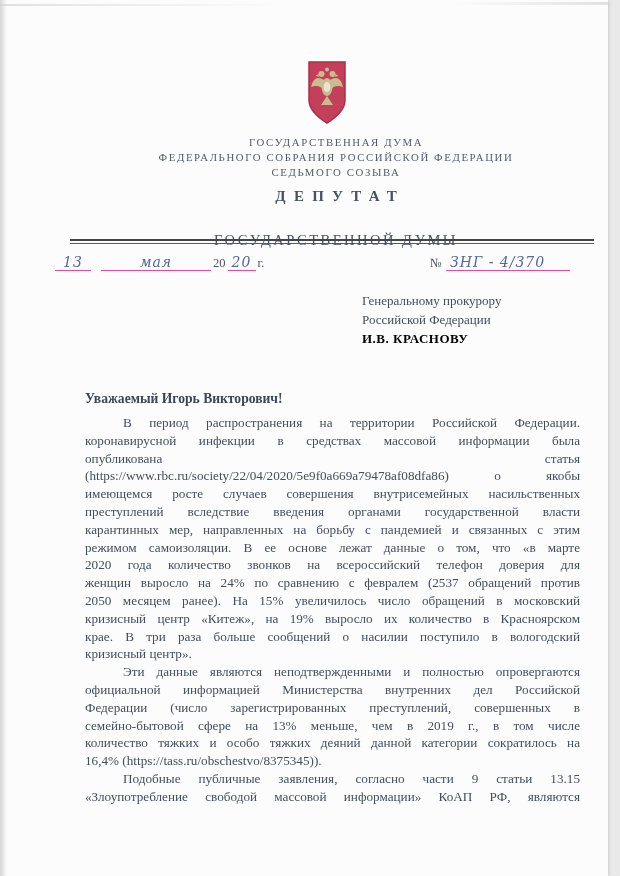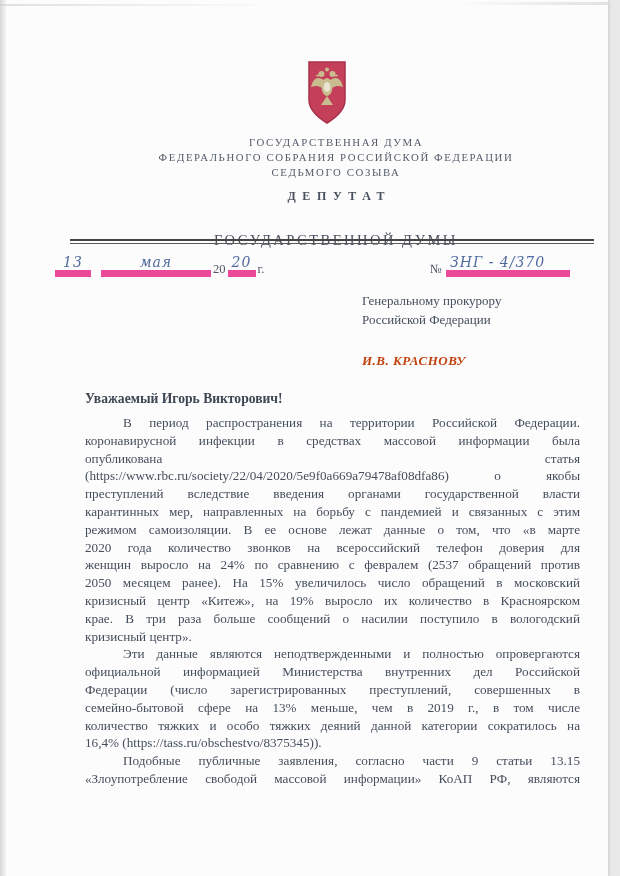--- a/index.html
+++ b/index.html
@@ -14,42 +14,42 @@
   .edge-top{position:absolute;left:0;top:4px;width:46%;height:2px;
     background:linear-gradient(to right,#c9c9c9,rgba(255,255,255,0));opacity:.55;border-radius:2px;}
   .edge-top2{position:absolute;right:0;top:2px;width:25%;height:3px;
     background:linear-gradient(to left,#c4c6c9,rgba(255,255,255,0));opacity:.5;}
 
   .emblem{position:absolute;left:307px;top:60px;width:40px;height:66px;}
 
   .org-lines{position:absolute;left:52px;top:135px;width:568px;text-align:center;
     font-size:10.8px;line-height:15px;letter-spacing:1.6px;color:#535c69;}
   .title-lines{position:absolute;left:52px;top:185px;width:568px;text-align:center;color:#4a5260;}
-  .title-main{font-size:12px;font-weight:bold;letter-spacing:.55em;text-indent:.55em;line-height:22px;}
+  .title-main{font-size:15px;font-weight:bold;letter-spacing:.55em;text-indent:.55em;line-height:22px;}
   .title-sub{font-size:14.5px;letter-spacing:2.5px;line-height:19px;margin-top:24px;}
 
   .rule{position:absolute;left:70px;top:239px;width:524px;height:2px;
     border-top:2px solid #454545;border-bottom:1px solid #5a5a5a;}
 
   .dateline{position:absolute;left:55px;top:254px;width:515px;display:flex;
     justify-content:space-between;align-items:flex-end;font-size:12.5px;color:#4d5664;}
   .dl-left,.dl-right{display:flex;align-items:flex-end;}
-  .u{display:inline-block;border-bottom:7px solid #ec4899;text-align:center;}
+  .u{display:inline-block;border-bottom:1px solid #ec4899;text-align:center;}
   .u-day{width:36px;}
   .u-month{width:110px;}
   .u-year{width:28px;}
   .u-num{width:120px;text-align:left;padding-left:4px;}
   .hand{font-family:"DejaVu Serif", serif;font-style:italic;font-size:14px;
     color:var(--ink,#4f6a9e);letter-spacing:1px;}
   .dl-left .printed{margin:0 2px;}
   .dl-left .gap{width:10px;}
   .dl-right .printed{margin-right:4px;}
 
   .addressee{position:absolute;left:362px;top:291px;font-size:13px;line-height:19px;color:#454e5c;}
-  .addressee-name{margin-top:22px;font-weight:bold;letter-spacing:.5px;color:#c2410c;font-style:italic;}
+  .addressee-name{margin-top:0;font-weight:bold;letter-spacing:.5px;color:#000000;}
 
   .salutation{position:absolute;left:85px;top:391px;width:495px;text-align:left;
     font-weight:bold;font-size:13.6px;color:#3e4654;}
 
   .letter-body{position:absolute;left:85px;top:414px;width:495px;
     font-size:13.2px;line-height:17.8px;color:#454e5c;}
   .bline{text-align:justify;text-align-last:justify;white-space:nowrap;}
   .bline.first{text-indent:38px;}
   .bline.last{text-align-last:left;white-space:normal;}
 </style>
@@ -111,20 +111,21 @@
     <div class="addressee-name">И.В. КРАСНОВУ</div>
   </div>
 
   <div class="salutation">Уважаемый Игорь Викторович!</div>
 
   <div class="letter-body">
       <div class="bline first">В период распространения на территории Российской Федерации.</div>
       <div class="bline">коронавирусной инфекции в средствах массовой информации была</div>
       <div class="bline">опубликована статья</div>
       <div class="bline">(https://www.rbc.ru/society/22/04/2020/5e9f0a669a79478af08dfa86) о якобы</div>
+      <div class="bline">имеющемся росте случаев совершения внутрисемейных насильственных</div>
       <div class="bline">преступлений вследствие введения органами государственной власти</div>
       <div class="bline">карантинных мер, направленных на борьбу с пандемией и связанных с этим</div>
       <div class="bline">режимом самоизоляции. В ее основе лежат данные о том, что «в марте</div>
       <div class="bline">2020 года количество звонков на всероссийский телефон доверия для</div>
       <div class="bline">женщин выросло на 24% по сравнению с февралем (2537 обращений против</div>
       <div class="bline">2050 месяцем ранее). На 15% увеличилось число обращений в московский</div>
       <div class="bline">кризисный центр «Китеж», на 19% выросло их количество в Красноярском</div>
       <div class="bline">крае. В три раза больше сообщений о насилии поступило в вологодский</div>
       <div class="bline last">кризисный центр».</div>
       <div class="bline first">Эти данные являются неподтвержденными и полностью опровергаются</div>

